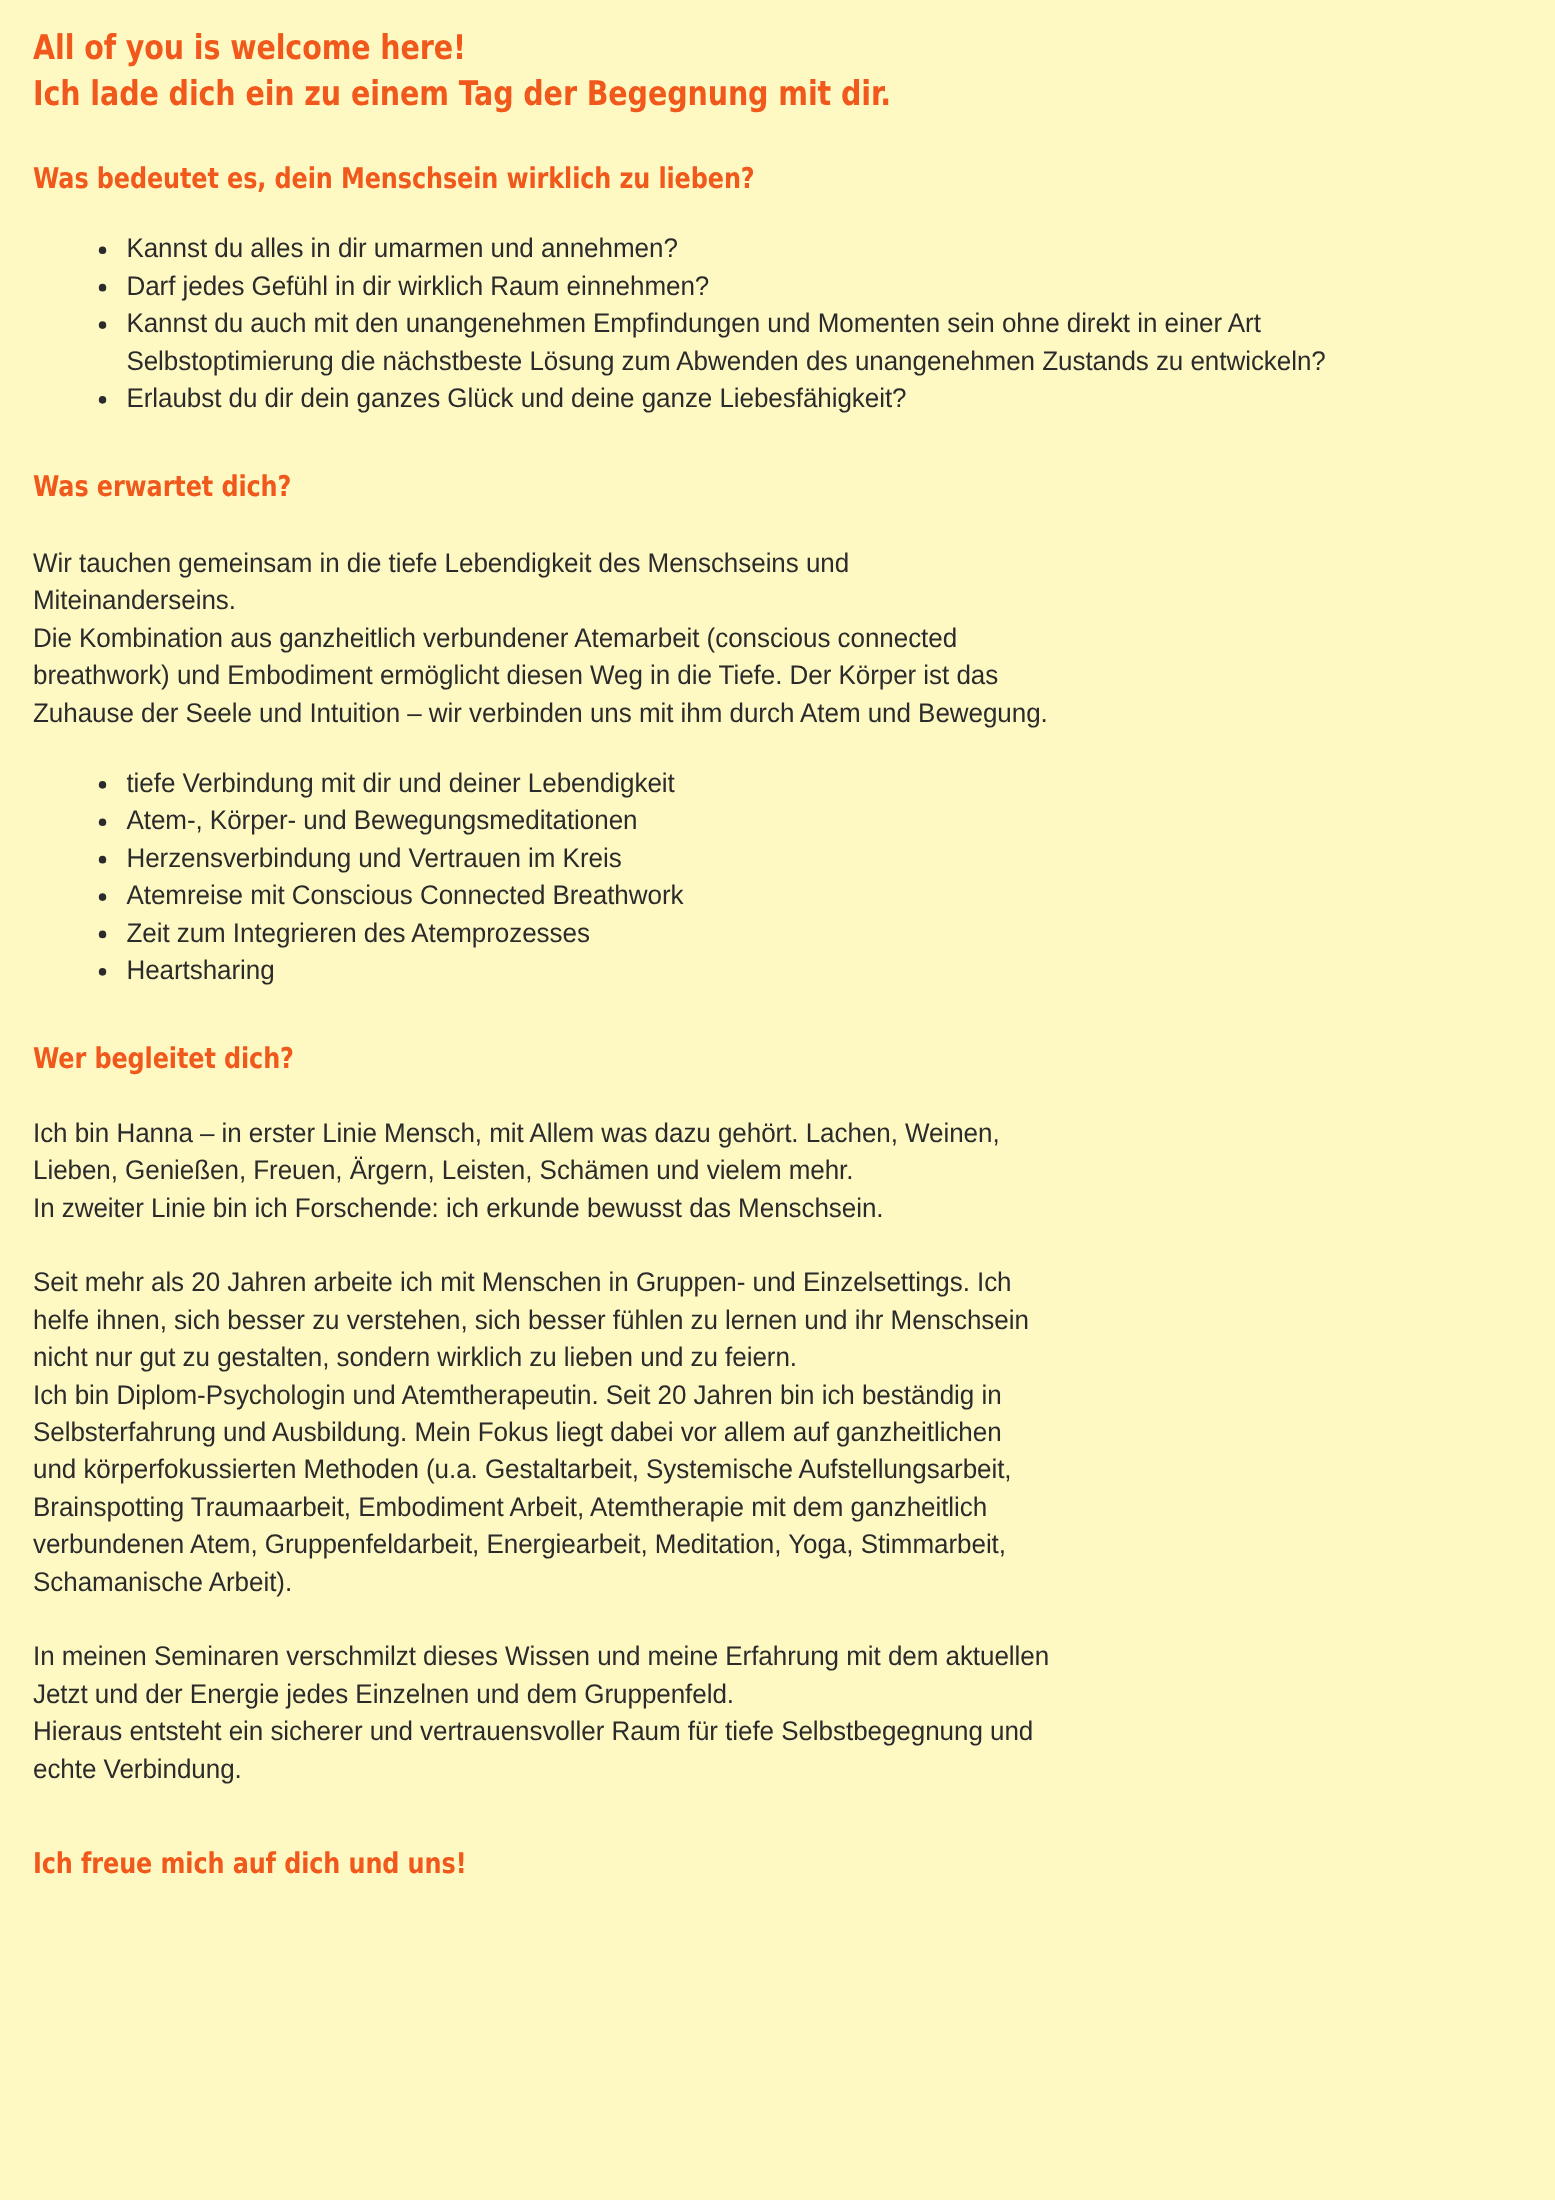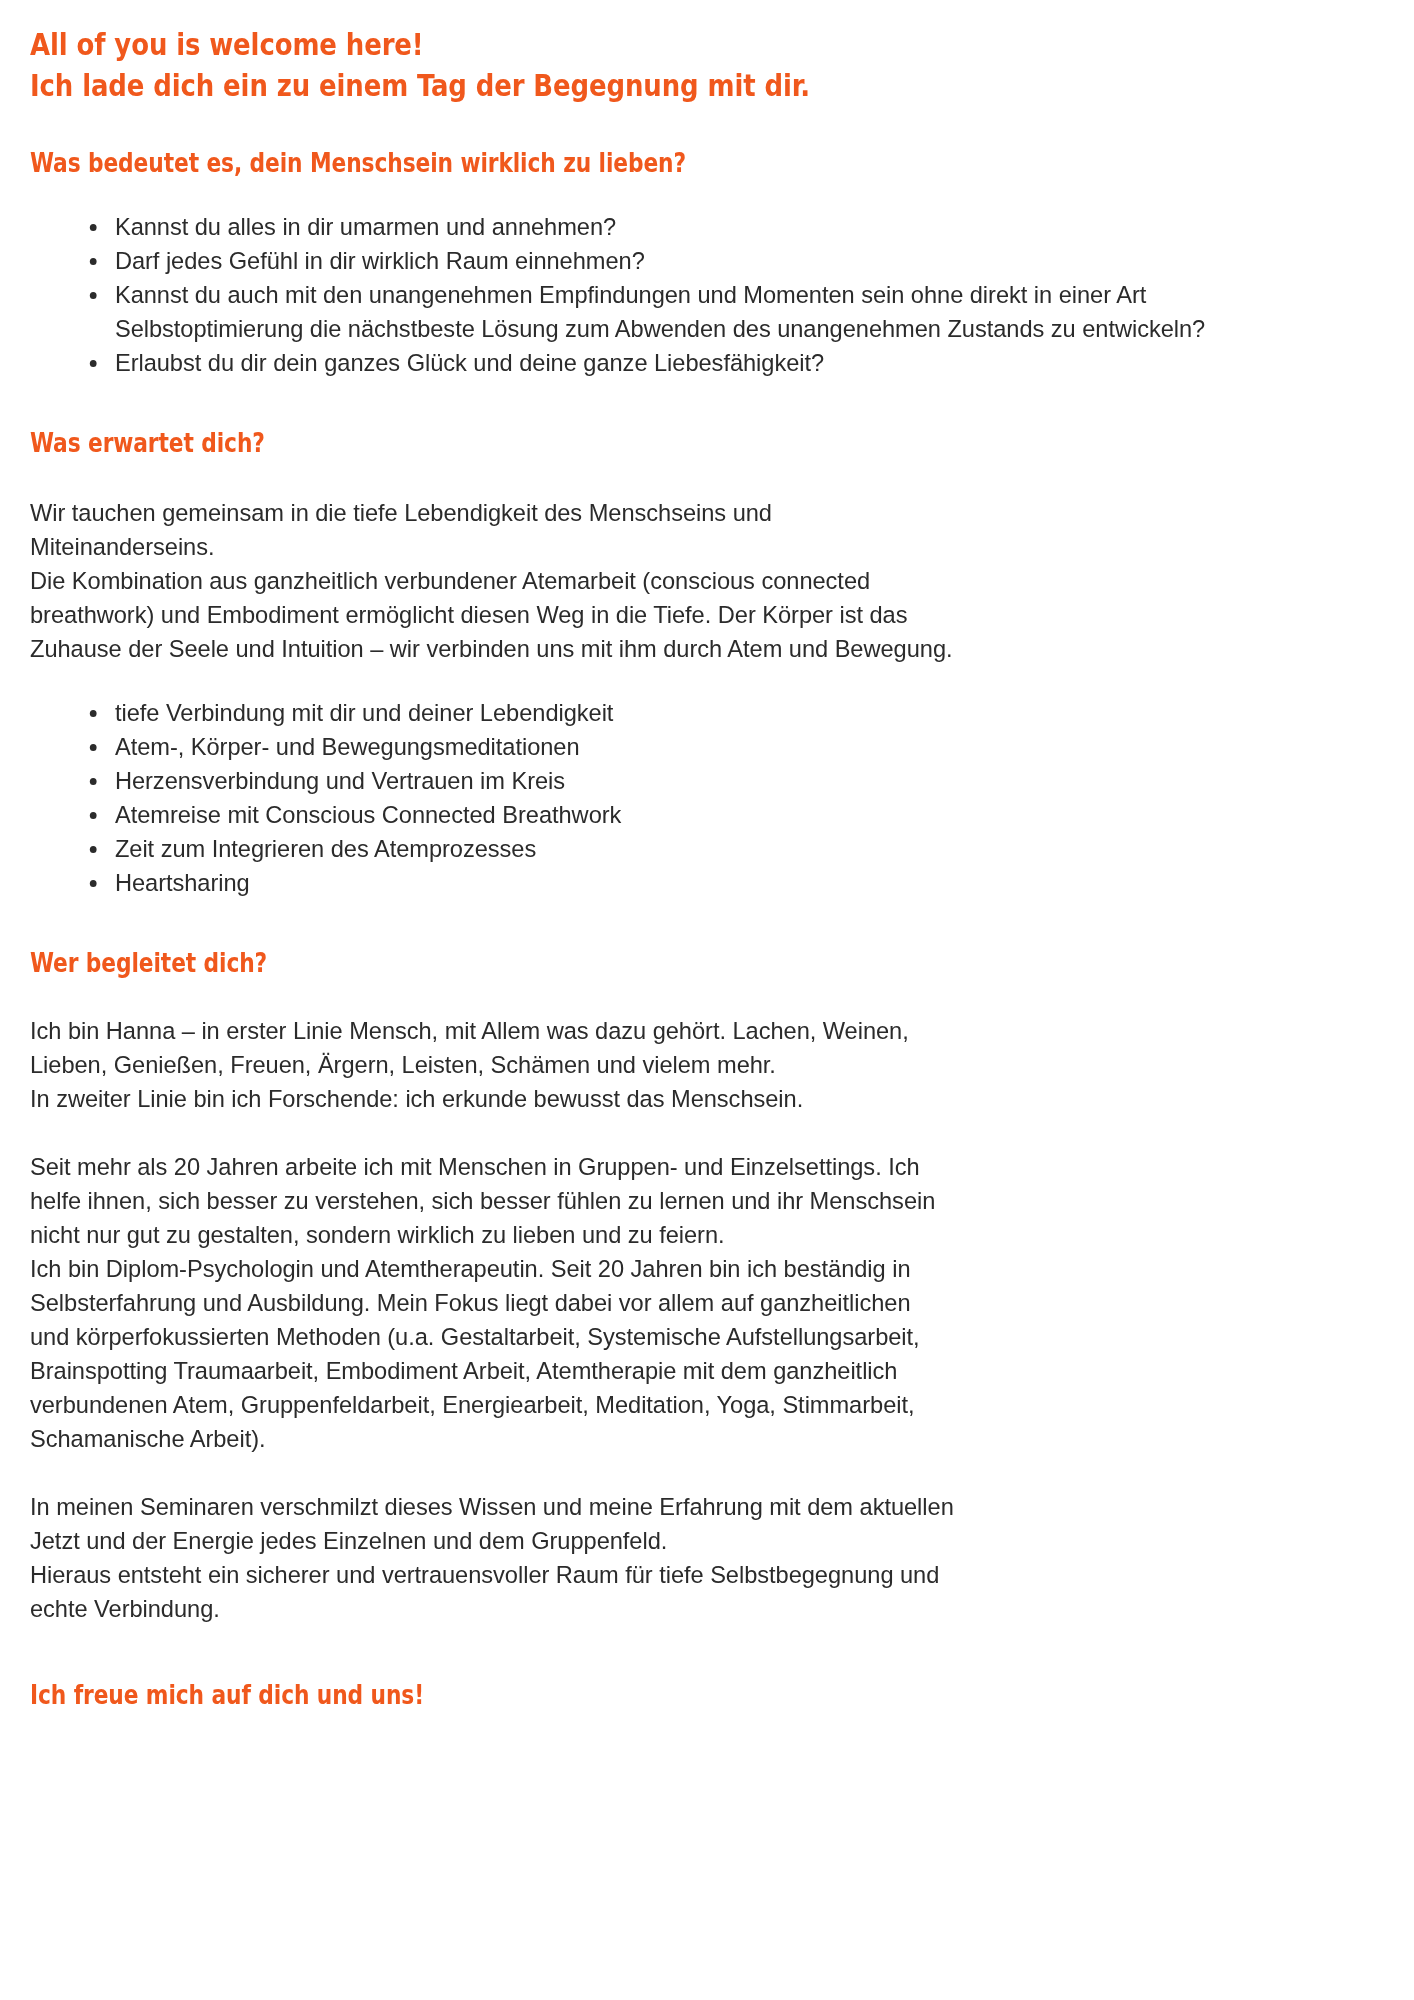--- a/index.html
+++ b/index.html
@@ -10,21 +10,21 @@
   body {
     width: 1414px;
     min-height: 2000px;
     background: #fbeae7;
     font-family: "Liberation Sans", "DejaVu Sans", sans-serif;
     -webkit-font-smoothing: antialiased;
   }
   .page {
     width: 1414px;
     min-height: 2000px;
-    background: #ffffff;
+    background: #fef9c3;
     box-sizing: border-box;
     padding: 24px 30px 40px 30px;
   }
   .content {
     width: 1356px;
   }
 
   
   .h-lead,
   .h-sec,

